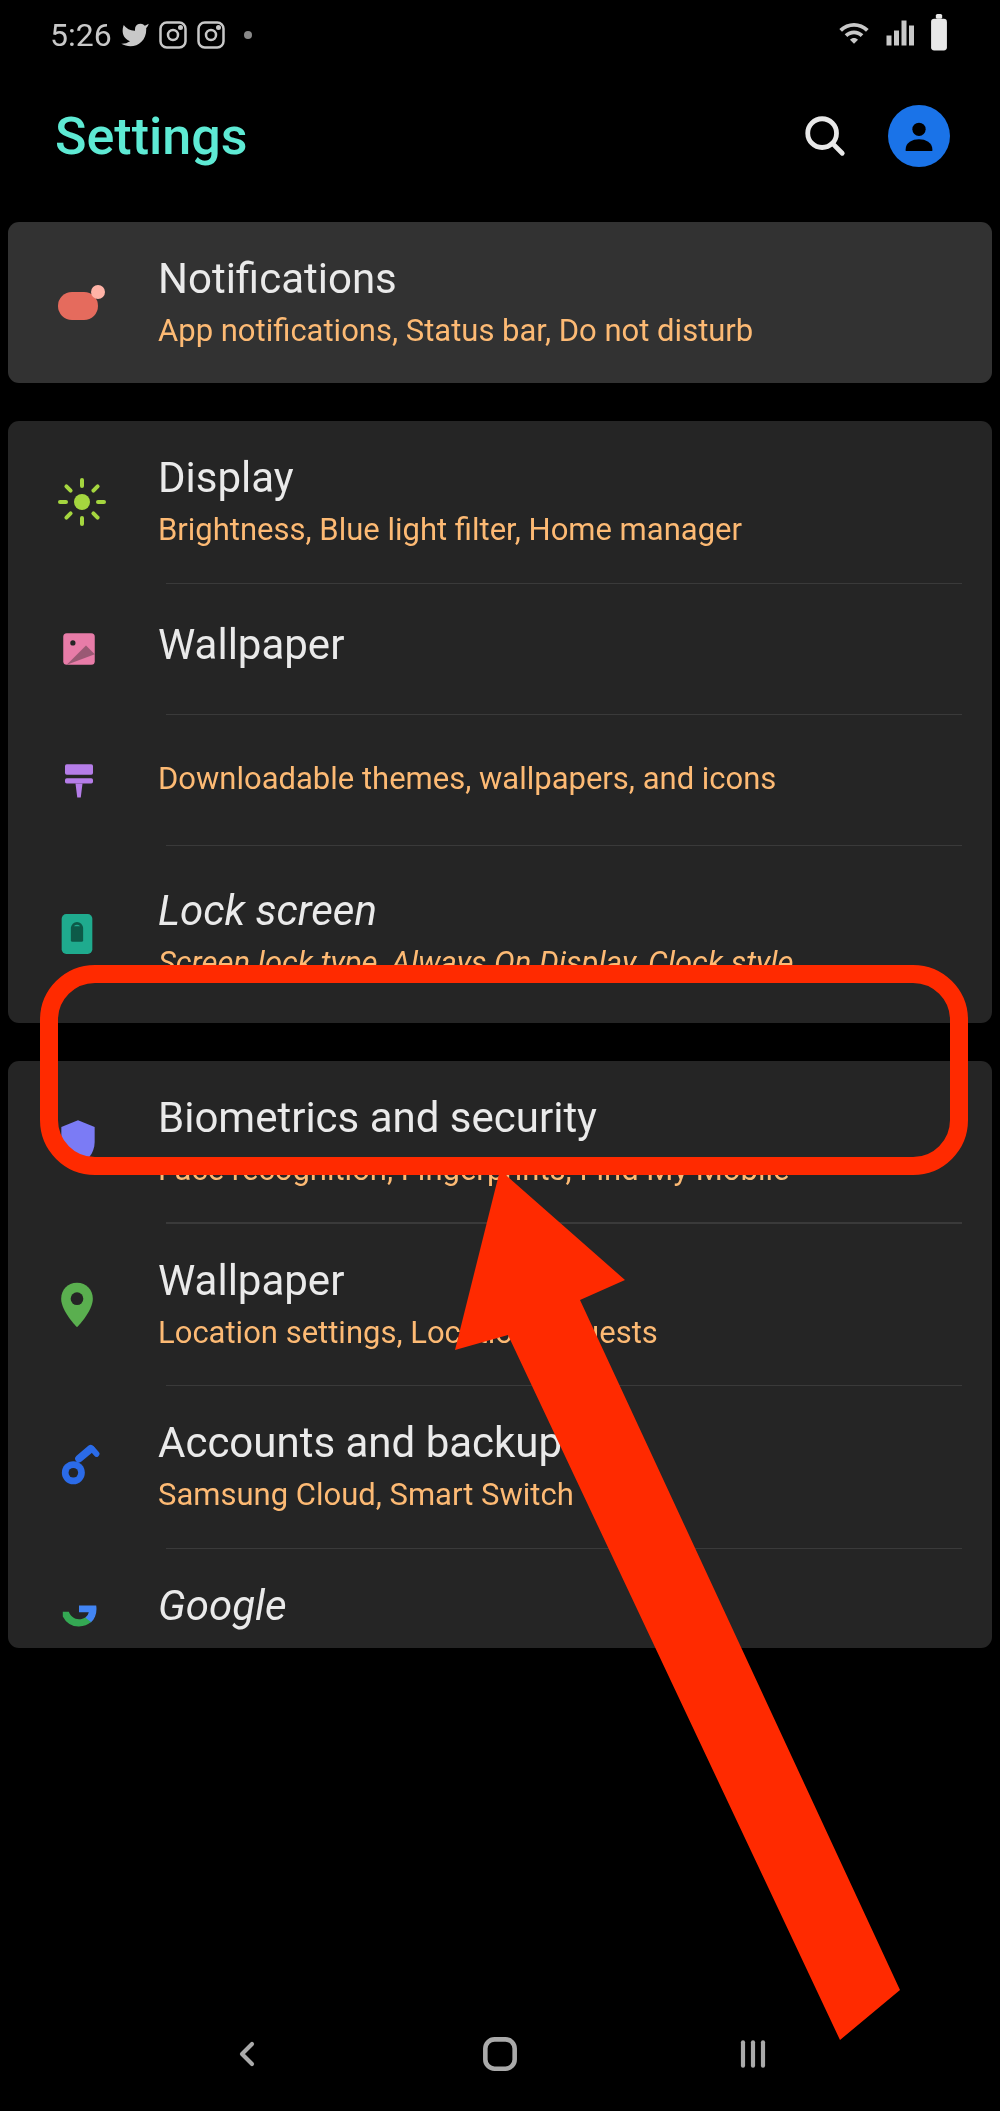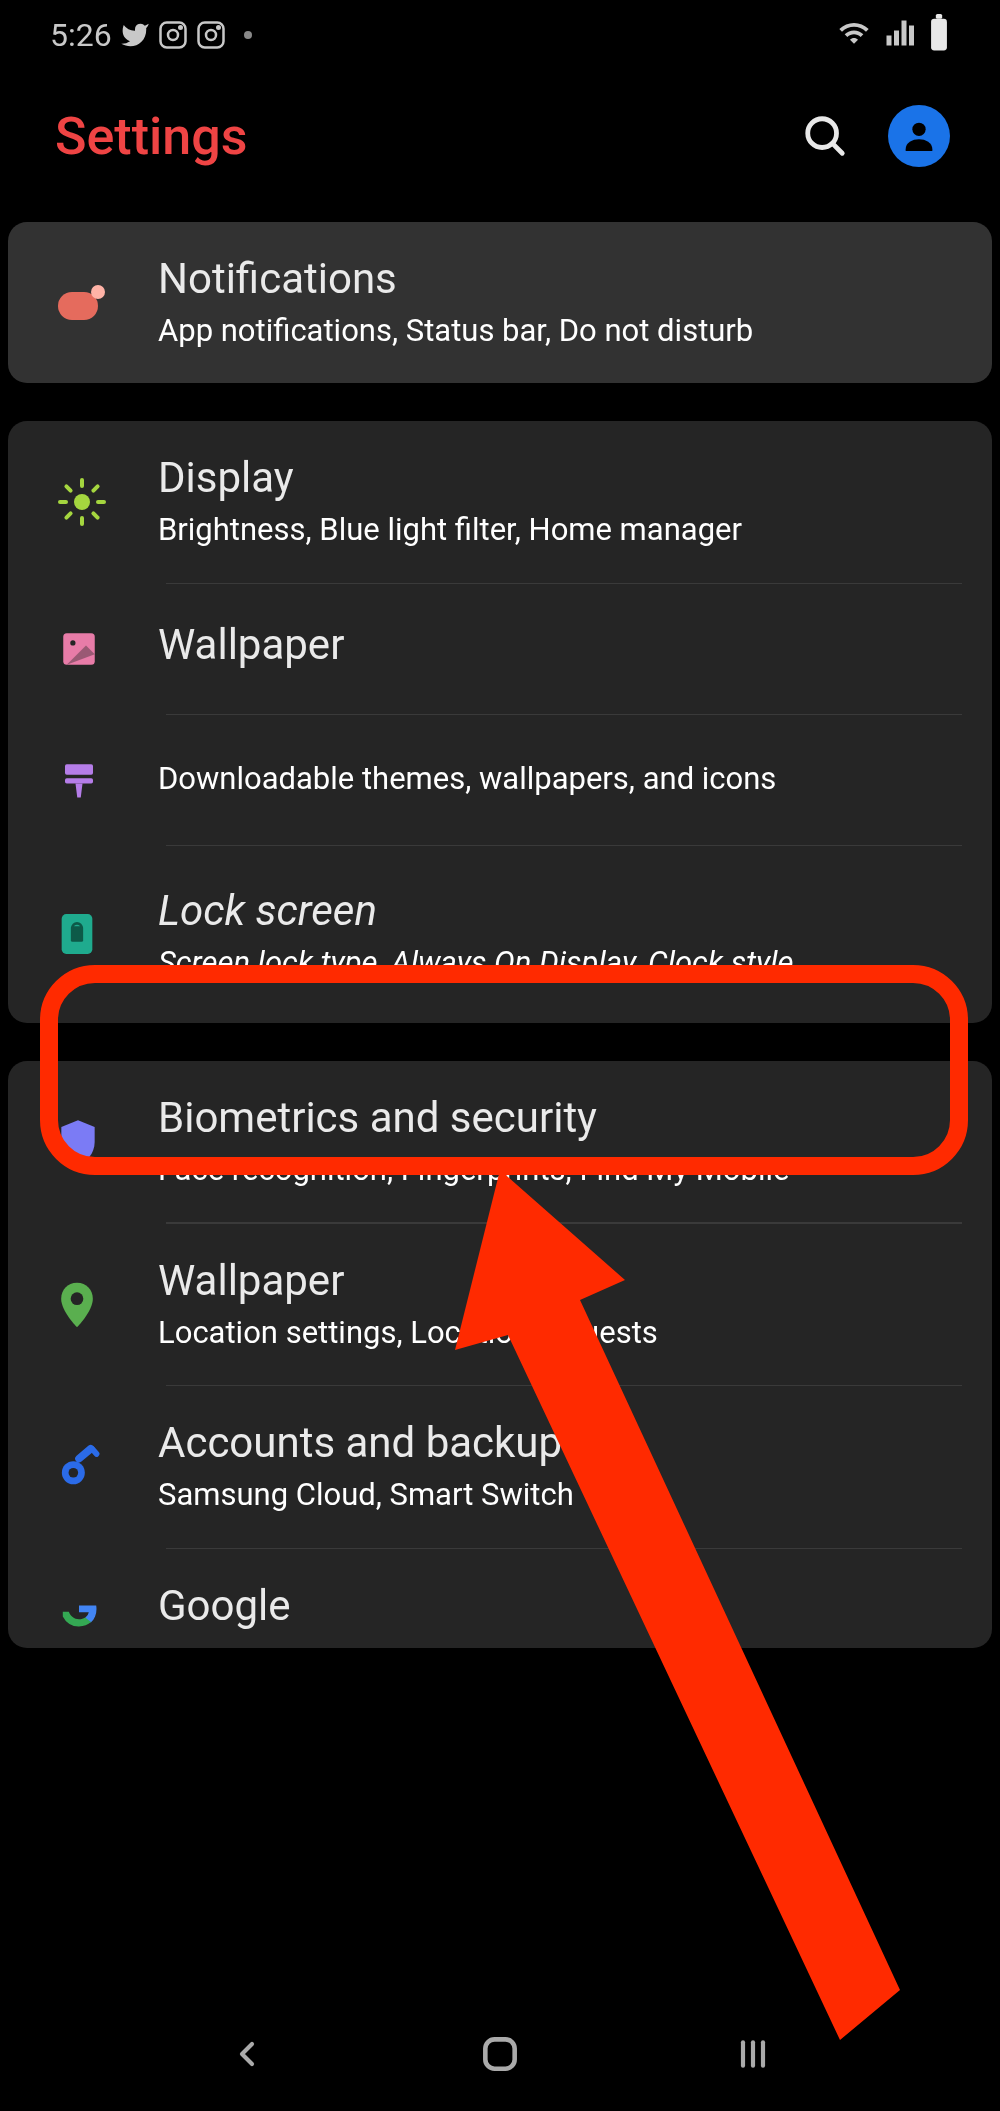--- a/index.html
+++ b/index.html
@@ -55,21 +55,21 @@
     
     .header {
       display: flex;
       align-items: center;
       justify-content: space-between;
       padding: 35px 50px 55px 55px;
     }
     .header-title {
       font-size: 52px;
       font-weight: 500;
-      color: #ef4444;
+      color: #5eead4;
     }
     .header-actions {
       display: flex;
       align-items: center;
       gap: 40px;
     }
     .search-icon {
       display: flex;
       align-items: center;
       justify-content: center;
@@ -83,21 +83,21 @@
       align-items: center;
       justify-content: center;
     }
     
     
     .settings-content {
       padding: 0 8px;
     }
     .settings-group {
       background: #252525;
-      border-radius: 19px;
+      border-radius: 11px;
       margin-bottom: 38px;
       overflow: hidden;
     }
     .group-highlight {
       background: #323232;
     }
     .settings-item {
       display: flex;
       align-items: center;
       padding: 32px 35px 32px 40px;
@@ -121,21 +121,21 @@
       flex: 1;
     }
     .item-title {
       font-size: 42px;
       font-weight: 400;
       color: #eaeaea;
       margin-bottom: 8px;
     }
     .item-subtitle {
       font-size: 31px;
-      color: #ffffff;
+      color: #fdba74;
       line-height: 1.3;
     }
     
     
     .highlight-box {
       position: absolute;
       border: 18px solid #ff2a00;
       border-radius: 55px;
       pointer-events: none;
       z-index: 10;
@@ -357,21 +357,21 @@
             <rect x="18" y="2" width="3" height="6" rx="1.5" transform="rotate(-40 18 5)"></rect>
           </svg>
       </div>
       <div class="item-text">
         <div class="item-title">Accounts and backup</div>
         <div class="item-subtitle">Samsung Cloud, Smart Switch</div>
       </div>
     </div>
     <div class="item-divider"></div>
 
-    <div class="settings-item" style="padding-bottom:10px;min-height:90px;">
+    <div class="settings-item" style="padding-bottom:10px;min-height:90px;font-style:italic;">
       <div class="item-icon-wrap">
         <svg width="42" height="42" viewBox="0 0 24 24">
             <path fill="#4285F4" d="M22 12c0-.7-.06-1.4-.18-2.05H12v3.88h5.6a4.8 4.8 0 01-2.08 3.15v2.6h3.36C20.84 17.8 22 15.13 22 12z"></path>
             <path fill="#34A853" d="M12 22c2.8 0 5.15-.93 6.87-2.52l-3.36-2.6c-.93.62-2.12 1-3.51 1-2.7 0-4.98-1.82-5.8-4.27H2.74v2.68A10 10 0 0012 22z"></path>
           </svg>
       </div>
       <div class="item-text">
         <div class="item-title">Google</div>
       </div>
     </div>

